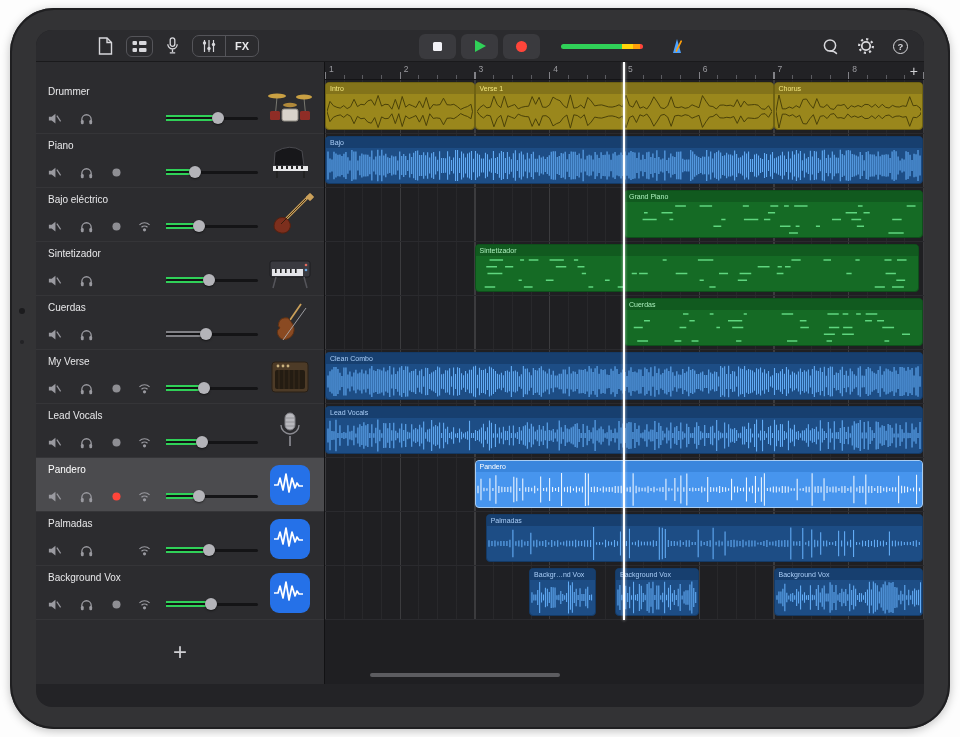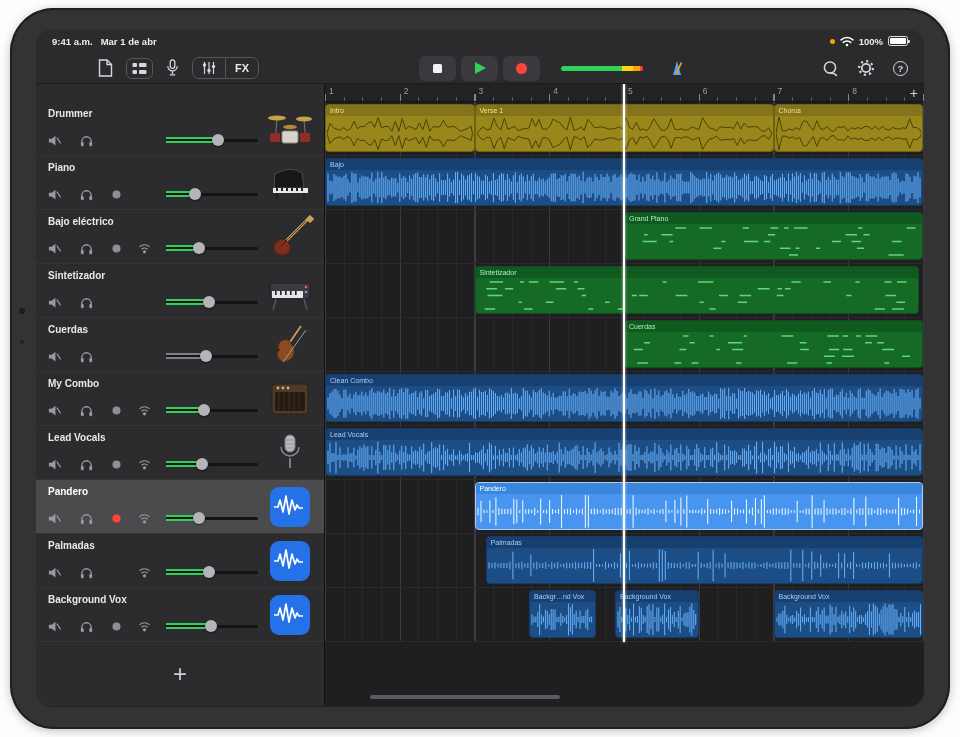--- a/index.html
+++ b/index.html
@@ -39,21 +39,21 @@
   .metro{margin-left:25px;display:flex;align-items:center;}
   .tb-right{position:absolute;right:16px;top:0;height:32px;display:flex;align-items:center;gap:18px;}
   .help-circle{width:15px;height:15px;border:1.4px solid #d8d8dc;border-radius:50%;font-size:9.5px;font-weight:bold;color:#d8d8dc;display:flex;align-items:center;justify-content:center;}
 
   
   .main{position:relative;height:622px;display:flex;}
   .headers{width:289px;background:#2c2c2f;border-right:1px solid #121214;position:relative;flex:none;}
   .hspacer{height:18px;}
   .trow{height:54px;position:relative;border-bottom:1px solid #353538;}
   .trow.sel{background:#4b4b4e;}
-  .tname{position:absolute;left:12px;top:6px;font-size:10px;color:#e8e8ea;white-space:nowrap;font-weight:bold;}
+  .tname{position:absolute;left:12px;top:6px;font-size:10px;color:#e8e8ea;white-space:nowrap;}
   .trow.sel .tname{color:#fff;}
   .ctl{position:absolute;top:30px;width:16px;height:16px;display:flex;align-items:center;justify-content:center;}
   .ctl.mute{left:10px}.ctl.solo{left:42px}.ctl.recen{left:72px}.ctl.inmon{left:100px}
   .slider{position:absolute;left:130px;top:30px;width:92px;height:16px;}
   .sl-track{position:absolute;left:0;right:0;top:6.5px;height:3px;background:#141416;border-radius:2px;}
   .sl-fill{position:absolute;left:0;top:5px;height:6px;background:linear-gradient(to bottom,#30d158 0 2px,transparent 2px 4px,#30d158 4px 6px);}
   .sl-fill.off{background:linear-gradient(to bottom,#808085 0 2px,transparent 2px 4px,#808085 4px 6px);}
   .sl-knob{position:absolute;top:2px;width:12px;height:12px;border-radius:50%;background:#b4b4b9;box-shadow:0 1px 2px rgba(0,0,0,.5);}
   .thumb{position:absolute;right:8px;top:5px;width:52px;height:44px;}
   .thumb svg{width:100%;height:100%;}
@@ -86,38 +86,20 @@
   .scrollbar{position:absolute;bottom:7px;left:45px;width:190px;height:4px;border-radius:2px;background:#8e8e93;opacity:.55;z-index:7;}
 </style>
 </head>
 <body>
 
 <div class="ipad">
   <div class="cam"></div>
   <div class="cam2"></div>
   <div class="screen">
 
-    <div class="statusbar">
-      <div class="sb-left">
-        <span>9:41 a.m.</span>
-        <span>Mar 1 de abr</span>
-      </div>
-      <div class="sb-right">
-        <span class="sb-dot"></span>
-        <svg width="14" height="11" viewBox="0 0 14 11">
-          <path d="M1.1 3.9 A8.5 8.5 0 0 1 12.9 3.9" fill="none" stroke="#fff" stroke-width="1.5" stroke-linecap="round"></path>
-          <path d="M3.3 6.4 A5.3 5.3 0 0 1 10.7 6.4" fill="none" stroke="#fff" stroke-width="1.5" stroke-linecap="round"></path>
-          <circle cx="7" cy="9.1" r="1.3" fill="#fff"></circle>
-        </svg>
-        <span>100%</span>
-        <span class="battery">
-            <i></i>
-          </span>
-      </div>
-    </div>
 
     <div class="toolbar">
       <div class="tb-left">
         <button class="tbtn">
           <svg width="15" height="18" viewBox="0 0 15 18">
             <path d="M1.5 1 h7.5 l4.5 4.5 V17 H1.5 Z" fill="none" stroke="#d8d8dc" stroke-width="1.4"></path>
             <path d="M9 1 v4.5 h4.5" fill="none" stroke="#d8d8dc" stroke-width="1.4"></path>
           </svg>
         </button>
         <button class="tbtn boxed">
@@ -357,21 +339,21 @@
                 <div class="sl-fill off" style="width:44%"></div>
                 <div class="sl-knob" style="left:calc(44% - 6px)"></div>
               </div>
               <div class="thumb"><svg viewBox="0 0 50 44">
                   <line x1="36" y1="3" x2="25" y2="19" stroke="#caa05a" stroke-width="1.8"></line>
                   <path d="M23 17 q-7 -1 -9 4 q-2 4 1 6 q-4 2 -2 7 q3 6 9 4 q6 -2 7 -8 q1 -6 -6 -13 z" fill="#8a4a22" stroke="#5e3012"></path>
                   <line x1="41" y1="7" x2="18" y2="39" stroke="#a8a8ad" stroke-width="0.9"></line>
                 </svg></div>
             </div>
             <div class="trow">
-              <div class="tname">My Combo</div>
+              <div class="tname">My Verse</div>
               <div class="ctl mute">
                 <svg width="15" height="15" viewBox="0 0 16 16">
                   <path d="M2 6 h3 l4 -3.2 v10.4 l-4 -3.2 H2 z" fill="#9a9aa0"></path>
                   <line x1="10.5" y1="5" x2="14.5" y2="11" stroke="#9a9aa0" stroke-width="1.3"></line>
                 </svg>
               </div>
               <div class="ctl solo">
                 <svg width="15" height="15" viewBox="0 0 16 16">
                   <path d="M3 10.5 V9 a5 5 0 0 1 10 0 v1.5" stroke="#9a9aa0" fill="none" stroke-width="1.4"></path>
                   <rect x="2" y="9.5" width="3" height="4.5" rx="1.3" fill="#9a9aa0"></rect>

